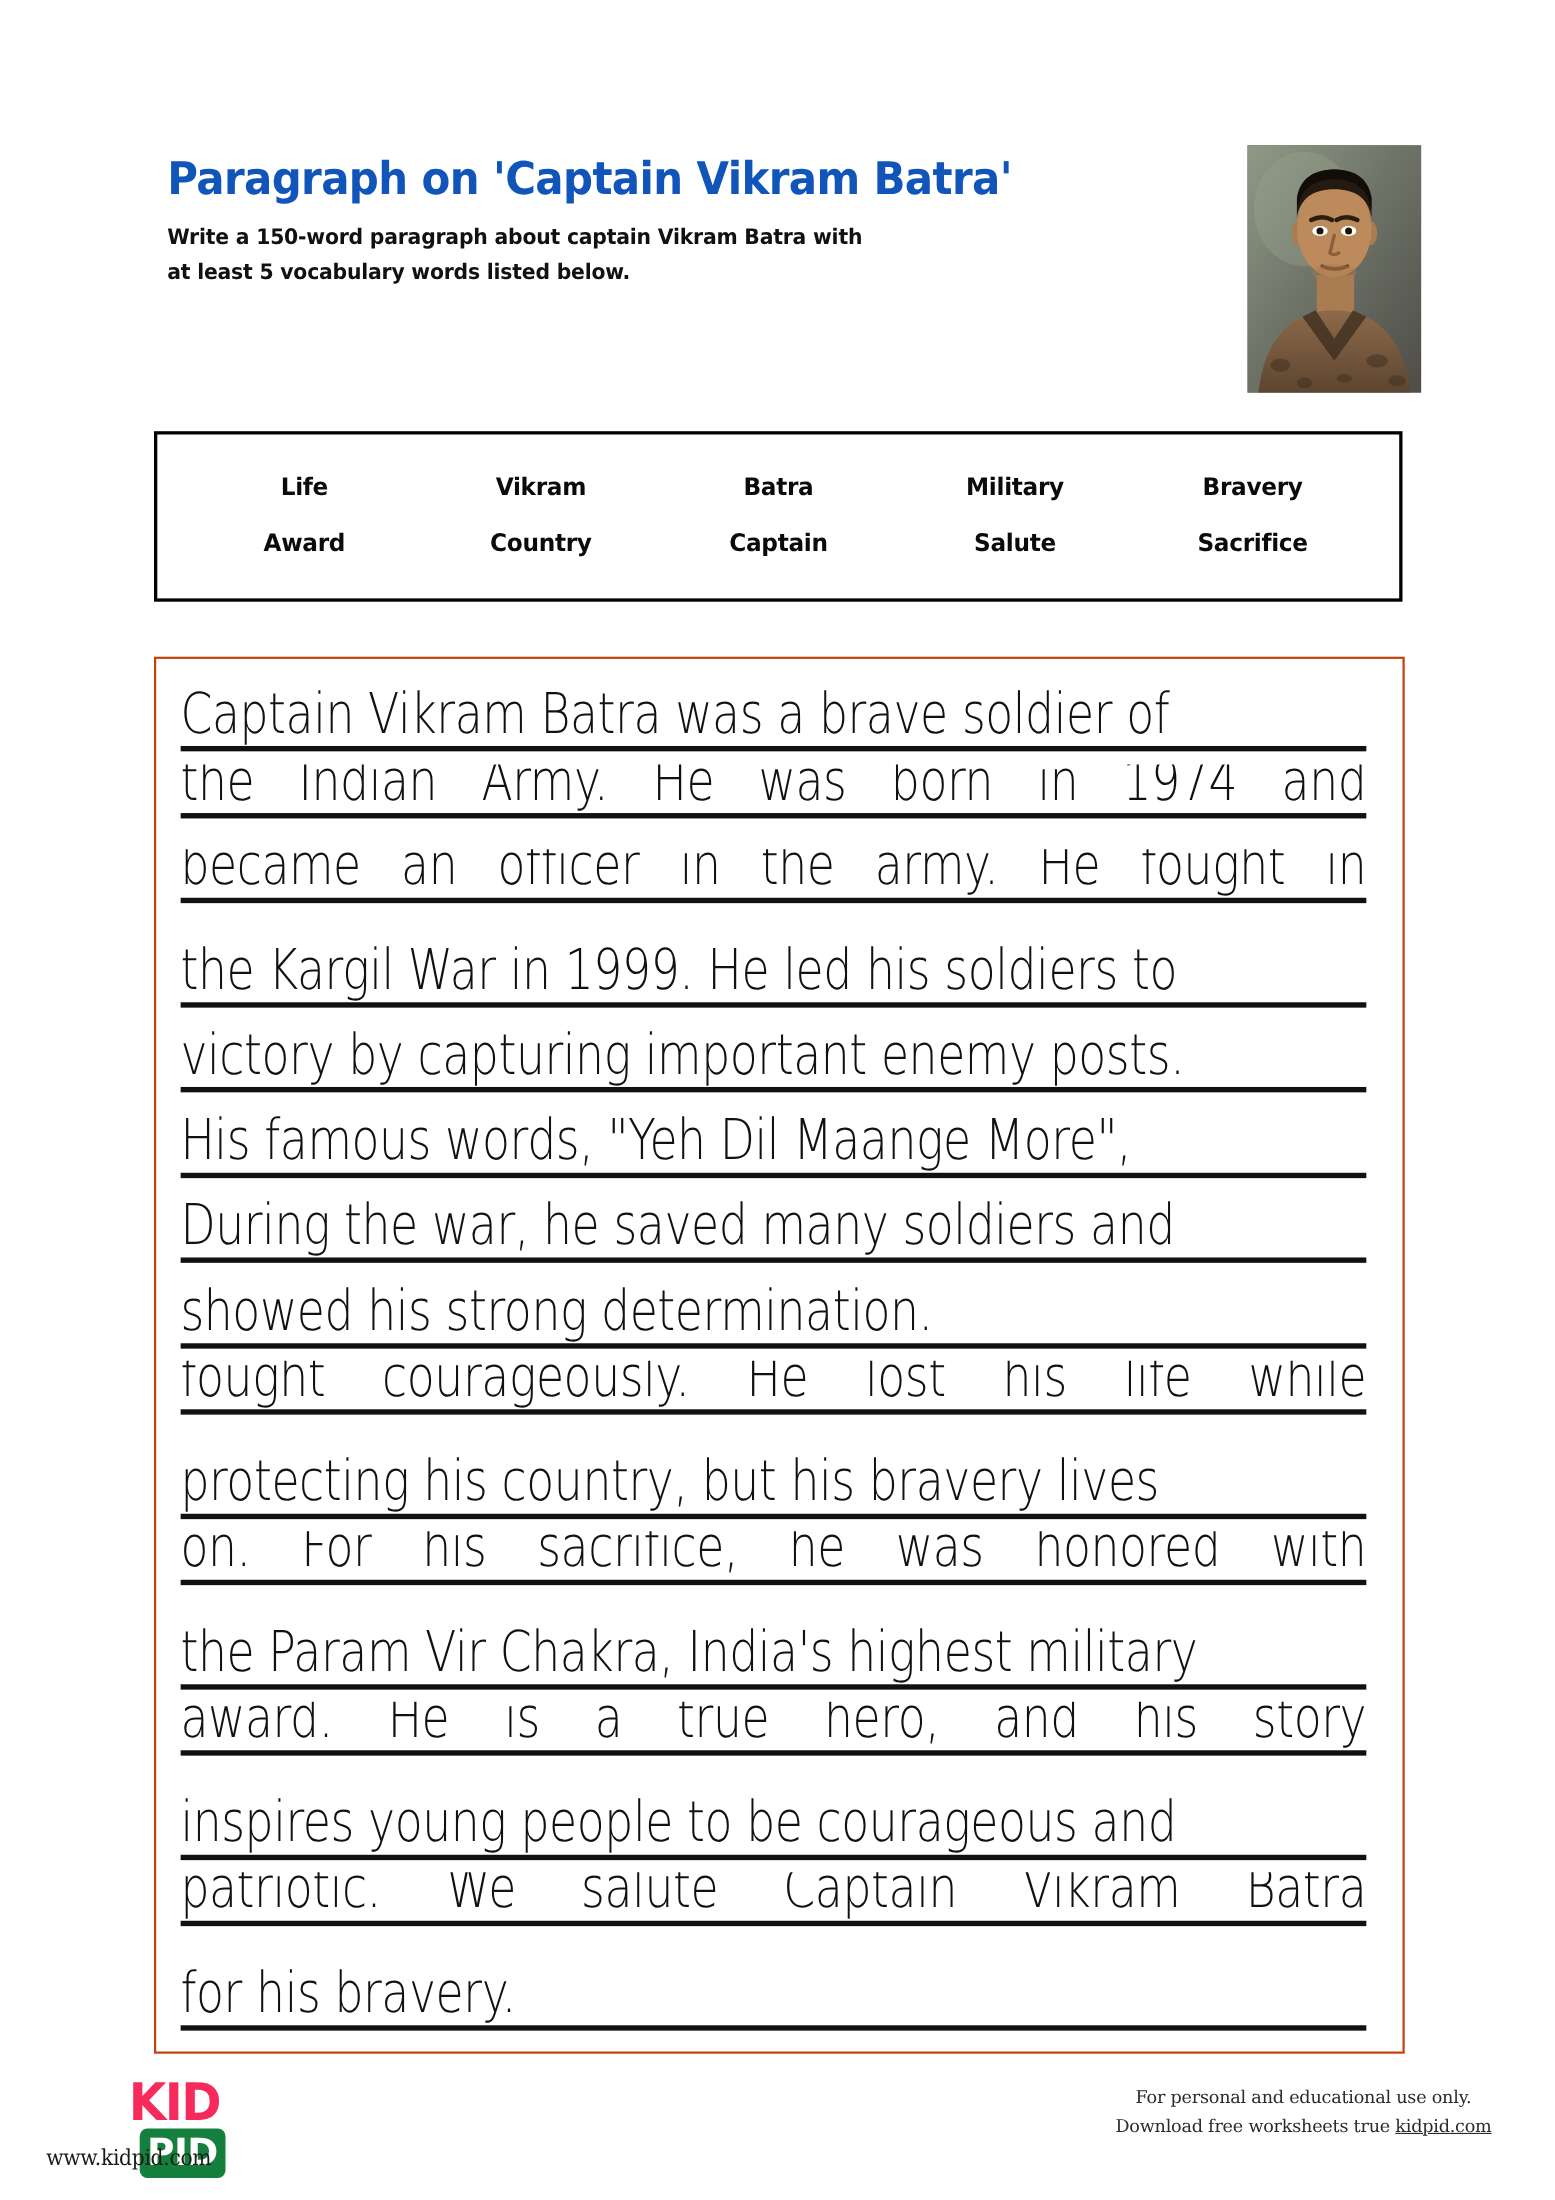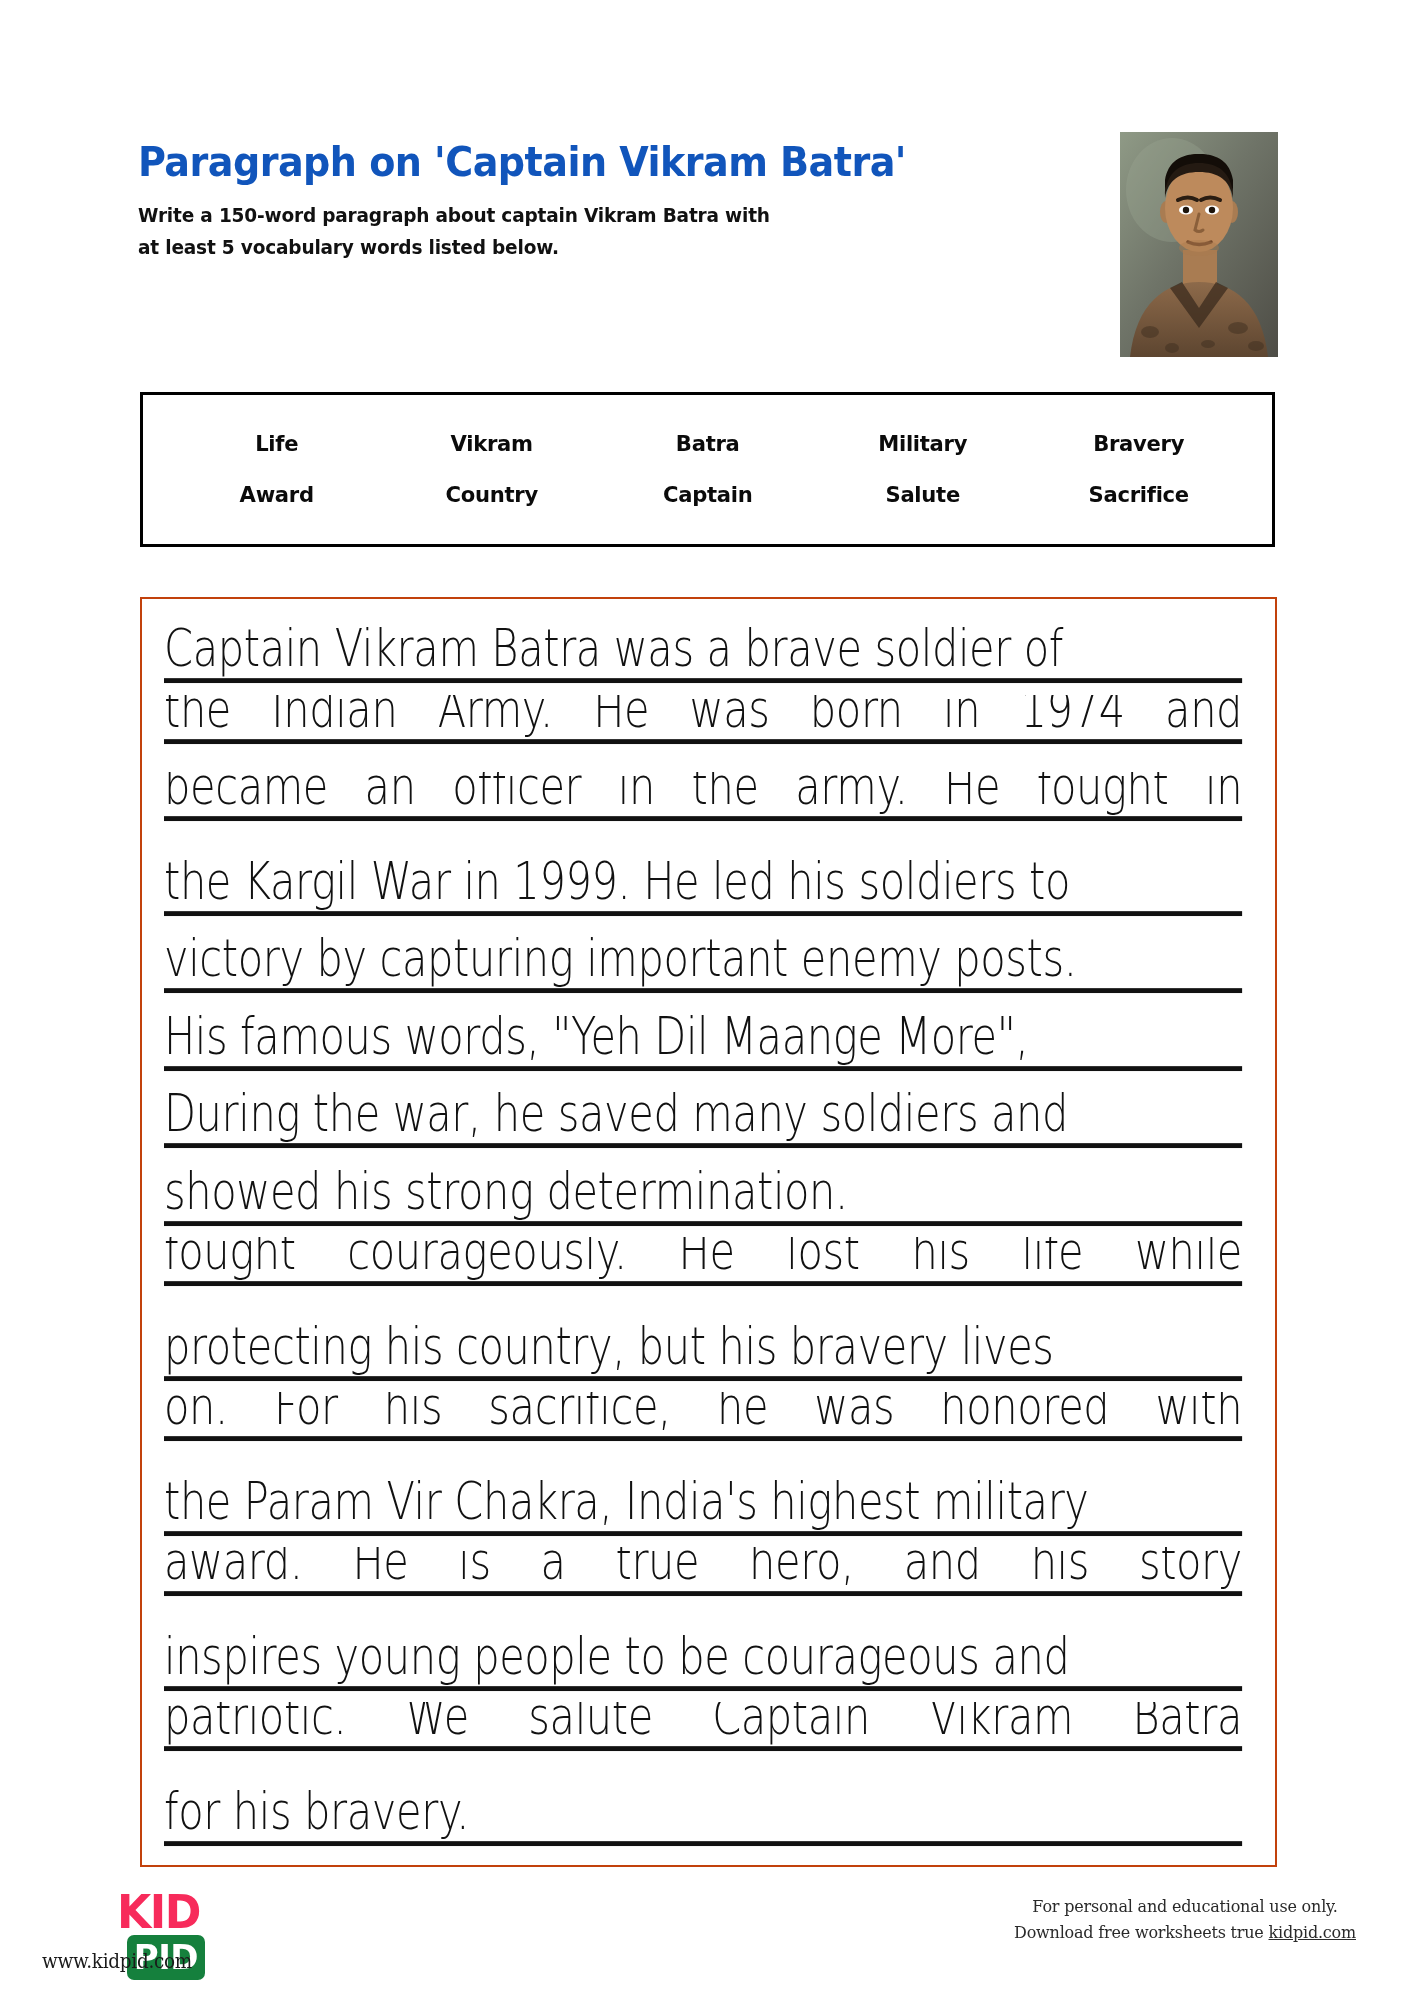--- a/index.html
+++ b/index.html
@@ -17,21 +17,21 @@
     position: absolute;
     left: 0; top: 0;
     width: 1414px;
     height: 2000px;
     background: #ffffff;
   }
 
   
   .header {
     position: absolute;
-    left: 138px;
+    left: 152px;
     top: 140px;
     width: 1140px;
     height: 230px;
   }
 
   .header-text {
     position: absolute;
     left: 0;
     top: 0;
     width: 880px;

